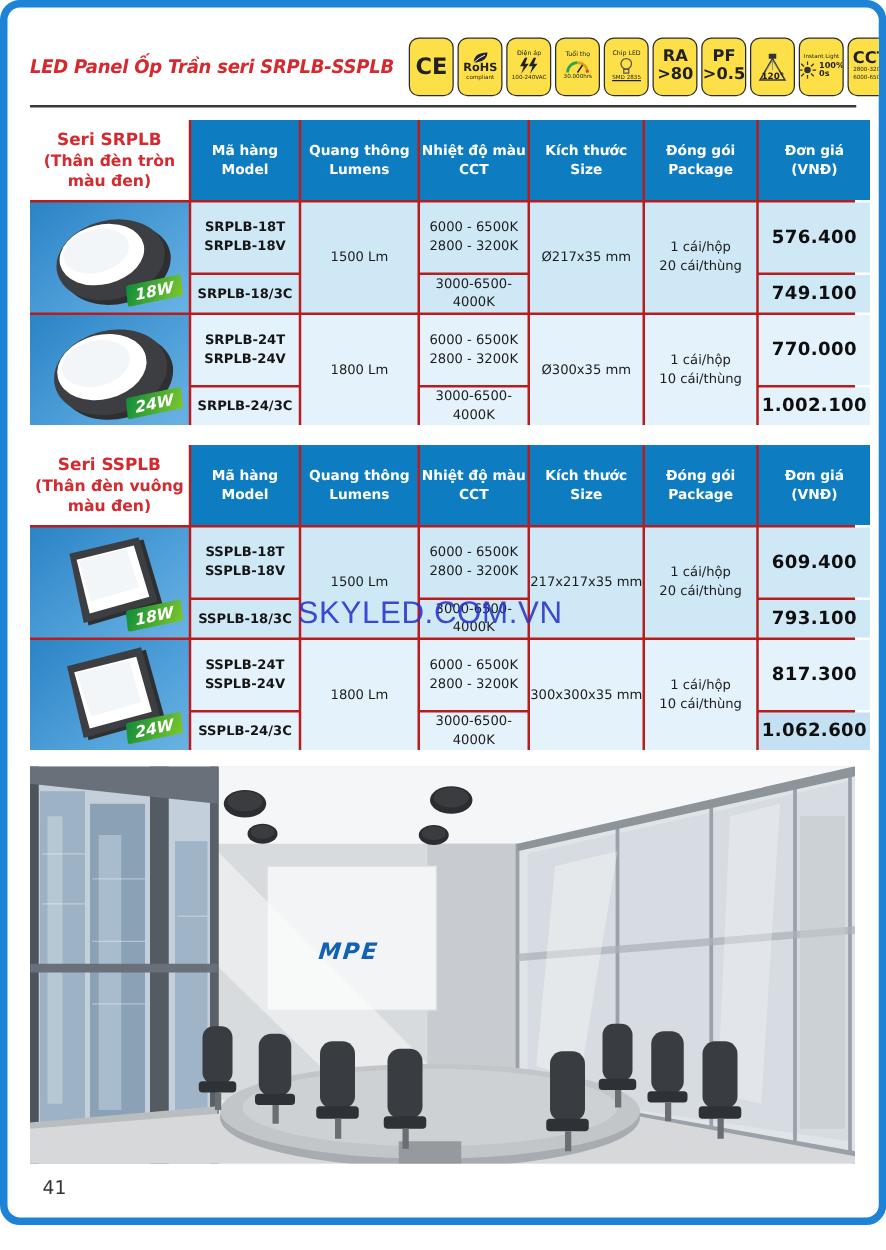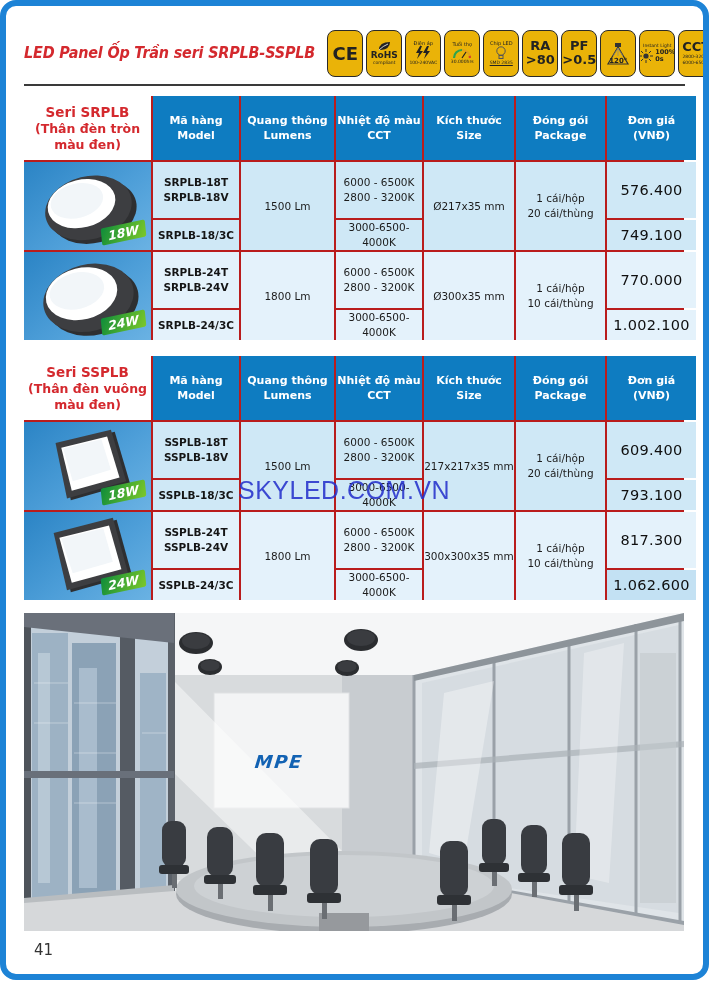--- a/index.html
+++ b/index.html
@@ -6,21 +6,21 @@
   body{font-family:"DejaVu Sans","Liberation Sans",sans-serif;-webkit-font-smoothing:antialiased;}
   .page{position:relative;width:709px;height:980px;box-sizing:border-box;
         border:6px solid #1d83d6;border-radius:16px;background:#ffffff;overflow:hidden;}
   .wrap{padding:20px 18px 0 18px;}
 
   
   .hdr{display:flex;align-items:center;justify-content:space-between;height:54px;}
   .title{color:#d4292e;font-weight:bold;font-style:italic;font-size:15px;white-space:nowrap;
          transform:scaleX(.96);transform-origin:left center;letter-spacing:-0.2px;}
   .badges{display:flex;gap:3px;}
-  .badge{width:36px;height:47px;border:1.5px solid #2a2a2a;border-radius:8px;background:#eab308;
+  .badge{width:36px;height:47px;border:1.5px solid #2a2a2a;border-radius:8px;background:#fde047;
          display:flex;flex-direction:column;align-items:center;justify-content:center;
          box-sizing:border-box;overflow:hidden;color:#222;}
   .badge .t5{font-size:5px;line-height:6px;}
   .badge .t4{font-size:4.5px;line-height:6px;}
   .badge .big{font-size:13px;font-weight:bold;line-height:14px;}
   .badge .ce{font-size:18px;font-weight:bold;letter-spacing:0;}
   .badge .rohs{font-size:9px;font-weight:bold;line-height:9px;}
   .badge .mid{font-size:6.5px;font-weight:bold;line-height:7px;}
   .badge .angle{font-size:7px;font-weight:bold;margin-top:-9px;}
   .badge .u{text-decoration:underline;}
@@ -32,21 +32,21 @@
   .cell{display:flex;flex-direction:column;align-items:center;justify-content:center;text-align:center;}
   .label{background:#fff;color:#d4292e;font-weight:bold;}
   .label .s1{font-size:13.5px;line-height:17px;}
   .label .s2{font-size:12.5px;line-height:16px;}
   .th{background:#0e7cc1;color:#fff;font-weight:bold;font-size:11px;line-height:15px;}
   .ga{background:#cfe8f6;}
   .gb{background:#e4f2fb;}
   .hl{background:#c3e1f3;}
   .cell .mdl{font-weight:bold;font-size:10.5px;line-height:15px;color:#151515;}
   .cell .txt{font-size:10.5px;line-height:15px;color:#1c1c1c;}
-  .price{font-weight:normal;font-size:14.5px;color:#0f0f0f;letter-spacing:.3px;}
+  .price{font-weight:bold;font-size:14.5px;color:#0f0f0f;letter-spacing:.3px;}
   .product{position:relative;background:linear-gradient(140deg,#2b84c5 0%,#4d9ed8 55%,#6ab2e3 100%);overflow:hidden;}
   .watt{position:absolute;right:5px;bottom:9px;background:linear-gradient(120deg,#0f8c3a,#7cc82a);
         color:#fff;font-weight:bold;font-style:italic;font-size:12.5px;padding:1px 7px;
         transform:rotate(-12deg) skewX(-6deg);border-radius:2px;} .tgap2{height:16px;} .tgap3{height:13px;}
 
   
   .watermark{position:absolute;left:232px;top:470px;font-family:Liberation Sans, sans-serif;
              font-size:25px;color:#2733cd;opacity:.88;letter-spacing:.5px;z-index:5;pointer-events:none;}
 
   

